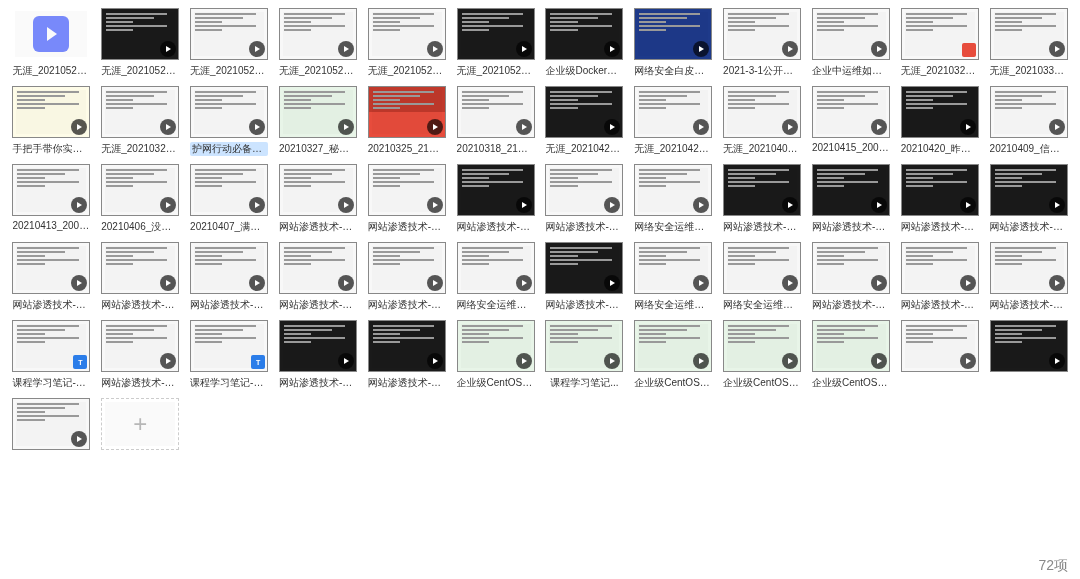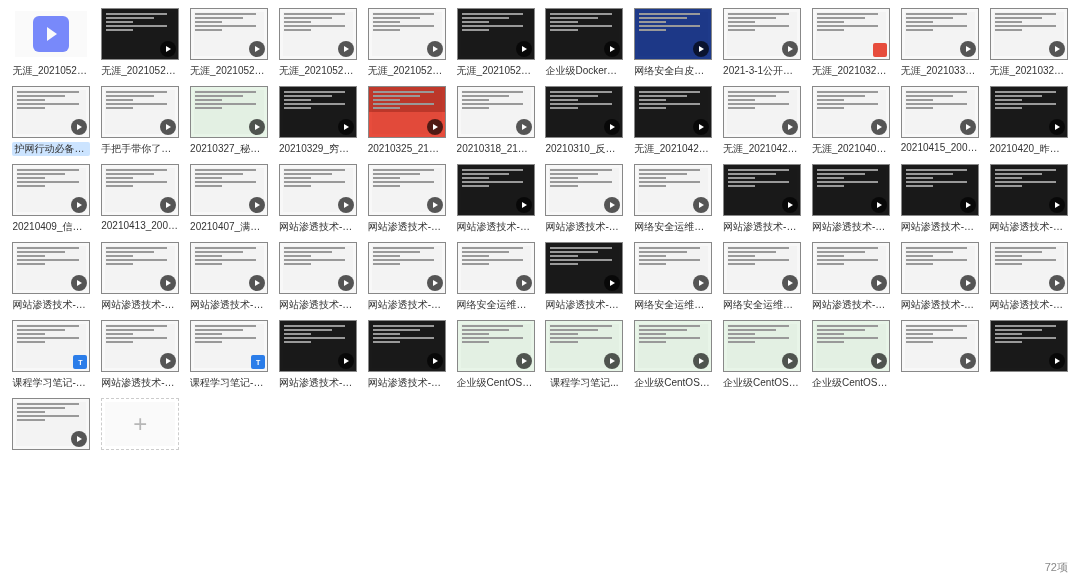--- a/index.html
+++ b/index.html
@@ -19,21 +19,21 @@
 .line.s { width: 40%; }
 .line.l { width: 90%; }
 .play { position: absolute; right: 2px; bottom: 2px; width: 16px; height: 16px; background: rgba(0,0,0,0.65); border-radius: 50%; display: flex; align-items: center; justify-content: center; }
 .play::after { content: ''; width: 0; height: 0; border-left: 5px solid #fff; border-top: 3px solid transparent; border-bottom: 3px solid transparent; margin-left: 1px; }
 .txt-badge { position: absolute; right: 2px; bottom: 2px; width: 14px; height: 14px; background: #2b7de9; border-radius: 2px; display: flex; align-items: center; justify-content: center; color: #fff; font-size: 7px; font-weight: bold; }
 .pdf-badge { position: absolute; right: 2px; bottom: 2px; width: 14px; height: 14px; background: #e74c3c; border-radius: 2px; }
 .vicon { width: 36px; height: 36px; background: #7b8cff; border-radius: 6px; display: flex; align-items: center; justify-content: center; }
 .vicon::after { content: ''; width: 0; height: 0; border-left: 10px solid #fff; border-top: 7px solid transparent; border-bottom: 7px solid transparent; margin-left: 2px; }
 .label { font-size: 10px; color: #333; margin-top: 4px; width: 78px; text-align: center; white-space: nowrap; overflow: hidden; text-overflow: ellipsis; }
 .plus { font-size: 24px; color: #bbb; font-weight: 300; }
-.footer { position: absolute; bottom: 4px; right: 12px; font-size: 11px; color: #888; }
+.footer { position: absolute; bottom: 4px; right: 12px; font-size: 14px; color: #888; }
 .highlight .label { background: #cce4ff; border-radius: 2px; padding: 0 2px; width: auto; max-width: 78px; }
 </style>
 </head>
 <body>
 
 <div class="grid">
     <div class="item">
       <div class="thumb " style="border: none;">
         <div class="vicon"></div>
       </div>
@@ -145,38 +145,64 @@
     </div>
     <div class="item">
       <div class="thumb light">
         <div class="lines">
           <div class="line l"></div>
           <div class="line "></div>
           <div class="line s"></div>
           <div class="line l"></div>
           <div class="line s"></div>
         </div>
+        <div class="play"></div>
+      </div>
+      <div class="label">企业中运维如对...</div>
+    </div>
+    <div class="item">
+      <div class="thumb light">
+        <div class="lines">
+          <div class="line l"></div>
+          <div class="line "></div>
+          <div class="line s"></div>
+          <div class="line l"></div>
+          <div class="line s"></div>
+        </div>
         <div class="pdf-badge"></div>
       </div>
       <div class="label">无涯_20210328_...</div>
     </div>
     <div class="item">
       <div class="thumb light">
         <div class="lines">
           <div class="line l"></div>
           <div class="line "></div>
           <div class="line s"></div>
           <div class="line l"></div>
           <div class="line s"></div>
         </div>
         <div class="play"></div>
       </div>
       <div class="label">无涯_20210330_...</div>
     </div>
     <div class="item">
+      <div class="thumb yellow">
+        <div class="lines">
+          <div class="line l"></div>
+          <div class="line "></div>
+          <div class="line s"></div>
+          <div class="line l"></div>
+          <div class="line s"></div>
+        </div>
+        <div class="play"></div>
+      </div>
+      <div class="label">手把手带你实现...</div>
+    </div>
+    <div class="item">
       <div class="thumb light">
         <div class="lines">
           <div class="line l"></div>
           <div class="line "></div>
           <div class="line s"></div>
           <div class="line l"></div>
           <div class="line s"></div>
         </div>
         <div class="play"></div>
       </div>
@@ -189,59 +215,33 @@
           <div class="line "></div>
           <div class="line s"></div>
           <div class="line l"></div>
           <div class="line s"></div>
         </div>
         <div class="play"></div>
       </div>
       <div class="label">护网行动必备技...</div>
     </div>
     <div class="item">
-      <div class="thumb light">
-        <div class="lines">
-          <div class="line l"></div>
-          <div class="line "></div>
-          <div class="line s"></div>
-          <div class="line l"></div>
-          <div class="line s"></div>
-        </div>
-        <div class="play"></div>
-      </div>
-      <div class="label">手把手带你了解...</div>
-    </div>
-    <div class="item">
       <div class="thumb green">
         <div class="lines">
           <div class="line l"></div>
           <div class="line "></div>
           <div class="line s"></div>
           <div class="line l"></div>
           <div class="line s"></div>
         </div>
         <div class="play"></div>
       </div>
       <div class="label">20210327_秘钥...</div>
     </div>
     <div class="item">
-      <div class="thumb dark">
-        <div class="lines">
-          <div class="line l"></div>
-          <div class="line "></div>
-          <div class="line s"></div>
-          <div class="line l"></div>
-          <div class="line s"></div>
-        </div>
-        <div class="play"></div>
-      </div>
-      <div class="label">20210329_穷追...</div>
-    </div>
-    <div class="item">
       <div class="thumb redb">
         <div class="lines">
           <div class="line l"></div>
           <div class="line "></div>
           <div class="line s"></div>
           <div class="line l"></div>
           <div class="line s"></div>
         </div>
         <div class="play"></div>
       </div>
@@ -264,33 +264,20 @@
       <div class="thumb dark">
         <div class="lines">
           <div class="line l"></div>
           <div class="line "></div>
           <div class="line s"></div>
           <div class="line l"></div>
           <div class="line s"></div>
         </div>
         <div class="play"></div>
       </div>
-      <div class="label">20210310_反黑...</div>
-    </div>
-    <div class="item">
-      <div class="thumb dark">
-        <div class="lines">
-          <div class="line l"></div>
-          <div class="line "></div>
-          <div class="line s"></div>
-          <div class="line l"></div>
-          <div class="line s"></div>
-        </div>
-        <div class="play"></div>
-      </div>
       <div class="label">无涯_20210424_...</div>
     </div>
     <div class="item">
       <div class="thumb light">
         <div class="lines">
           <div class="line l"></div>
           <div class="line "></div>
           <div class="line s"></div>
           <div class="line l"></div>
           <div class="line s"></div>
@@ -356,20 +343,33 @@
         <div class="lines">
           <div class="line l"></div>
           <div class="line "></div>
           <div class="line s"></div>
           <div class="line l"></div>
           <div class="line s"></div>
         </div>
         <div class="play"></div>
       </div>
       <div class="label">20210413_2005...</div>
+    </div>
+    <div class="item">
+      <div class="thumb light">
+        <div class="lines">
+          <div class="line l"></div>
+          <div class="line "></div>
+          <div class="line s"></div>
+          <div class="line l"></div>
+          <div class="line s"></div>
+        </div>
+        <div class="play"></div>
+      </div>
+      <div class="label">20210406_没注...</div>
     </div>
     <div class="item">
       <div class="thumb light">
         <div class="lines">
           <div class="line l"></div>
           <div class="line "></div>
           <div class="line s"></div>
           <div class="line l"></div>
           <div class="line s"></div>
         </div>

